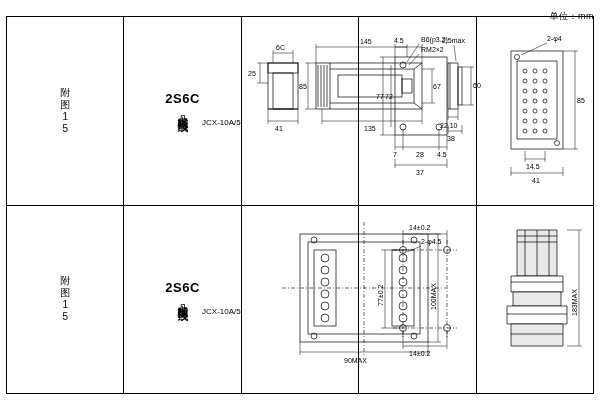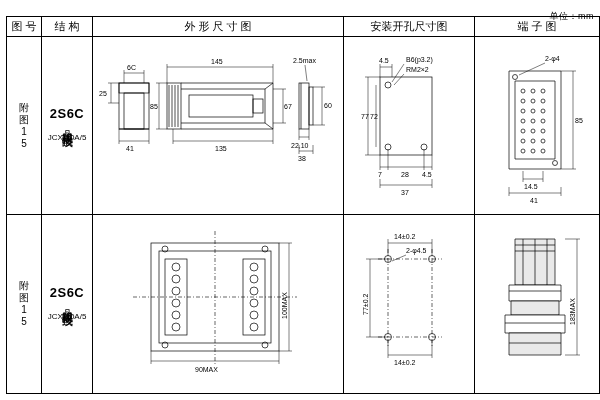--- a/index.html
+++ b/index.html
@@ -12,46 +12,39 @@
   .c-code{width:34px;}
   .c-struct{width:50px;}
   .c-outline{width:250px;}
   .c-hole{width:130px;}
   .c-term{width:124px;}
   .rowbody{height:170px;}
   .vlabel{font-size:10px;line-height:12px;}
   .struct-cell{font-size:10px;line-height:11px;}
   .struct-cell .model{font-size:13px;font-weight:bold;letter-spacing:0.5px;}
   .struct-cell .vert{writing-mode:vertical-rl;text-orientation:upright;display:inline-block;line-height:13px;font-size:11px;letter-spacing:1px;}
-  .struct-cell .sub{font-size:8px;margin-top:2px;}
+  .struct-cell .sub{font-size:8px;margin-top:2px;text-align:right;}
   .cellwrap{position:relative;width:100%;height:100%;}
   svg{display:block;}
   .txt{font-family:"Liberation Sans","DejaVu Sans",sans-serif;font-size:7px;fill:#000;}
   .ln{stroke:#000;stroke-width:0.7;fill:none;}
   .dash{stroke:#000;stroke-width:0.6;fill:none;stroke-dasharray:4 2 1 2;}
   .thin{stroke:#000;stroke-width:0.5;fill:none;}
   .fillw{fill:#fff;stroke:#000;stroke-width:0.7;}
   .fillg{fill:#e9e9e9;stroke:#000;stroke-width:0.7;}
 </style>
 </head>
 <body>
 
 <div id="page">
 
   <div class="unit">单位：mm</div>
 
   <table class="main">
     <tbody>
-        <tr>
-      <th class="hdr c-code">图 号</th>
-      <th class="hdr c-struct">结 构</th>
-      <th class="hdr c-outline">外 形 尺 寸 图</th>
-      <th class="hdr c-hole">安装开孔尺寸图</th>
-      <th class="hdr c-term">端 子 图</th>
-    </tr>
 
     <tr class="rowbody">
       <td>
         <div class="vlabel">
           <div>附</div>
           <div>图</div>
           <div>1</div>
           <div>5</div>
         </div>
       </td>

